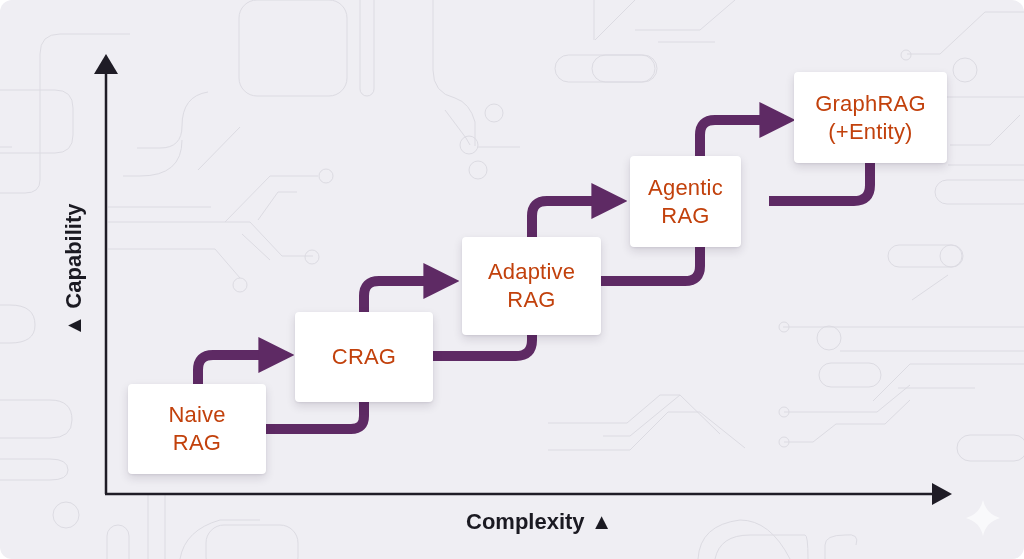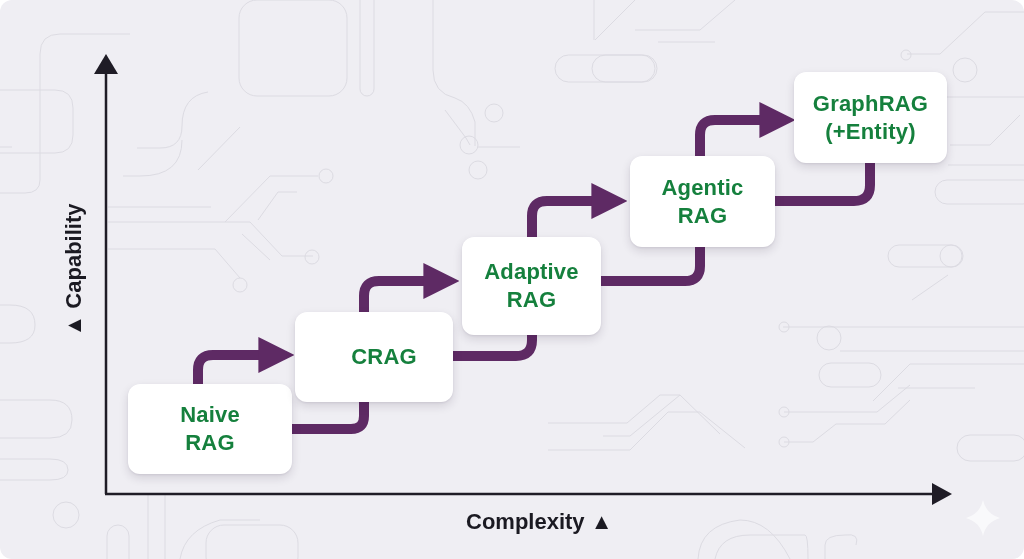--- a/index.html
+++ b/index.html
@@ -12,26 +12,26 @@
     position: absolute; left: 0; top: 0;
     width: 1024px; height: 559px;
     background: #efeef3;
     border-radius: 12px;
     overflow: hidden;
   }
   svg.bg, svg.flow { position: absolute; left: 0; top: 0; }
   .node {
     position: absolute;
     background: #ffffff;
-    border-radius: 12px;
+    border-radius: 4px;
     box-shadow: 0 4px 10px rgba(40, 30, 60, 0.14), 0 1px 2px rgba(40,30,60,0.08);
     display: flex; align-items: center; justify-content: center;
     text-align: center;
-    color: #15803d;
-    font-weight: bold;
+    color: #c2410c;
+    font-weight: normal;
     font-size: 22px;
     line-height: 28px;
     white-space: pre-line;
     letter-spacing: 0.2px;
   }
   .axis-label {
     position: absolute;
     color: #1b1a22;
     font-weight: bold;
     font-size: 22px;
@@ -140,25 +140,25 @@
       <path d="M532 237 V216 Q532 201 547 201 H613" marker-end="url(#ah)"></path>
       <path d="M700 156 V135 Q700 120 715 120 H781" marker-end="url(#ah)"></path>
 
       <path d="M266 429 H351 Q364 429 364 416 V402"></path>
       <path d="M432 356 H516 Q532 356 532 340 V325"></path>
       <path d="M601 281 H685 Q700 281 700 266 V245"></path>
       <path d="M769 201 H854 Q870 201 870 185 V162"></path>
     </g>
   </svg>
 
-  <div class="node" style="left:128px; top:384px; width:164px; height:90px;">Naive
+  <div class="node" style="left:128px; top:384px; width:138px; height:90px;">Naive
 RAG</div>
-  <div class="node" style="left:295px; top:312px; width:138px; height:90px;padding-left:20px;">CRAG</div>
+  <div class="node" style="left:295px; top:312px; width:138px; height:90px;">CRAG</div>
   <div class="node" style="left:462px; top:237px; width:139px; height:98px;">Adaptive
 RAG</div>
-  <div class="node" style="left:630px; top:156px; width:145px; height:91px;">Agentic
+  <div class="node" style="left:630px; top:156px; width:111px; height:91px;">Agentic
 RAG</div>
   <div class="node" style="left:794px; top:72px; width:153px; height:91px;">GraphRAG
 (+Entity)</div>
 
   <div class="axis-label y-label">▲ Capability</div>
   <div class="axis-label x-label">Complexity ▲</div>
 </div>
 
 </body></html>

